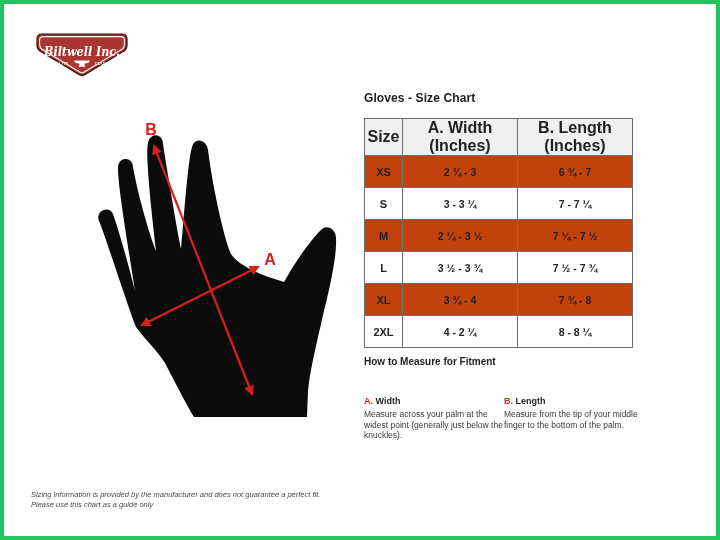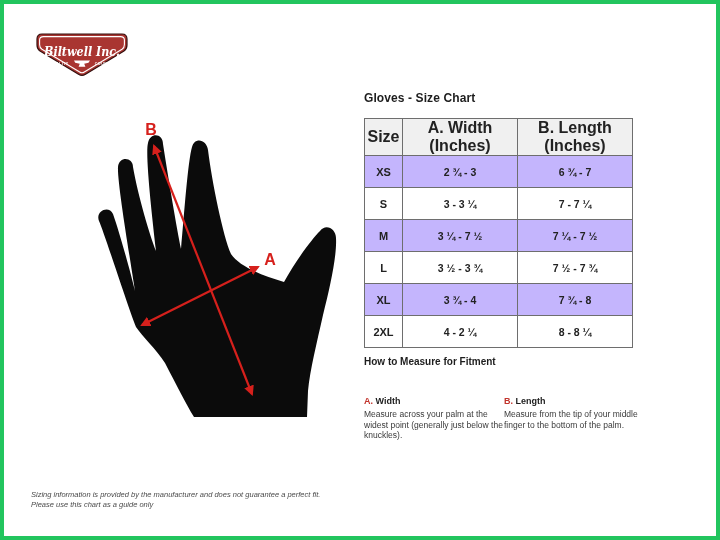--- a/index.html
+++ b/index.html
@@ -10,21 +10,21 @@
   .logo { position:absolute; left:32px; top:29px; width:92px; height:44px; }
 
   .hand-fig { position:absolute; left:30px; top:100px; width:320px; height:380px; }
   .chart-title { position:absolute; left:360px; top:87px; font-size:12px; font-weight:bold; color:#1d1d1d; letter-spacing:0.1px; }
 
   table.sizes { position:absolute; left:360px; top:114px; width:268px; border-collapse:collapse; table-layout:fixed; }
   table.sizes th, table.sizes td { border:1px solid #6e6e6e; text-align:center; vertical-align:middle; color:#222; }
   table.sizes th { height:31px; font-size:16px; font-weight:bold; background:#f0f0f0; }
   table.sizes td { height:32px; font-size:10.5px; font-weight:bold; background:#fff; }
   table.sizes td.size-cell { font-size:11px; }
-  table.sizes tr.alt td { background:#c4b5fd; }
+  table.sizes tr.alt td { background:#c2410c; }
   col.c-size { width:38px; } col.c-width { width:115px; } col.c-length { width:115px; }
 
   .measure-title { position:absolute; left:360px; top:352px; font-size:10px; font-weight:bold; color:#1d1d1d; }
   .measure-item { position:absolute; top:392px; }
   .measure-item.item-a { left:360px; width:140px; }
   .measure-item.item-b { left:500px; width:150px; }
   .measure-head { font-size:9px; font-weight:bold; color:#1d1d1d; margin-bottom:3px; }
   .measure-head .key { color:#c2342c; }
   .measure-text { font-size:8.5px; line-height:10.5px; color:#3a3a3a; }
 
@@ -98,21 +98,21 @@
         <td>2 ¾ - 3</td>
         <td>6 ¾ - 7</td>
       </tr>
       <tr>
         <td class="size-cell">S</td>
         <td>3 - 3 ¼</td>
         <td>7 - 7 ¼</td>
       </tr>
       <tr class="alt">
         <td class="size-cell">M</td>
-        <td>3 ¼ - 7 ½</td>
+        <td>2 ¼ - 3 ½</td>
         <td>7 ¼ - 7 ½</td>
       </tr>
       <tr>
         <td class="size-cell">L</td>
         <td>3 ½ - 3 ¾</td>
         <td>7 ½ - 7 ¾</td>
       </tr>
       <tr class="alt">
         <td class="size-cell">XL</td>
         <td>3 ¾ - 4</td>

